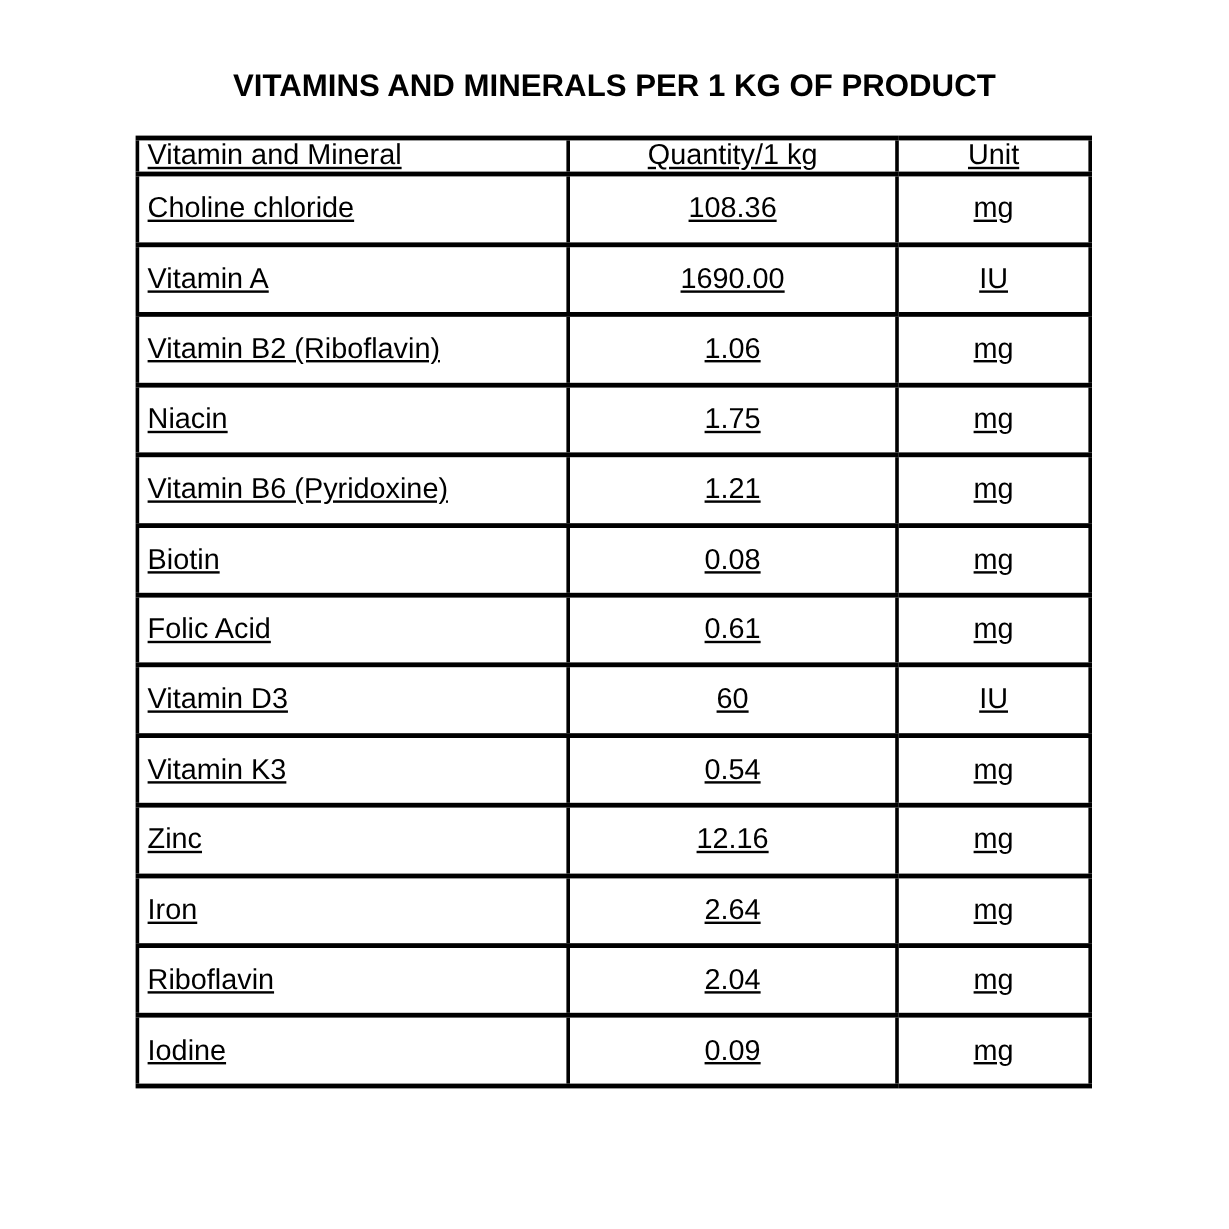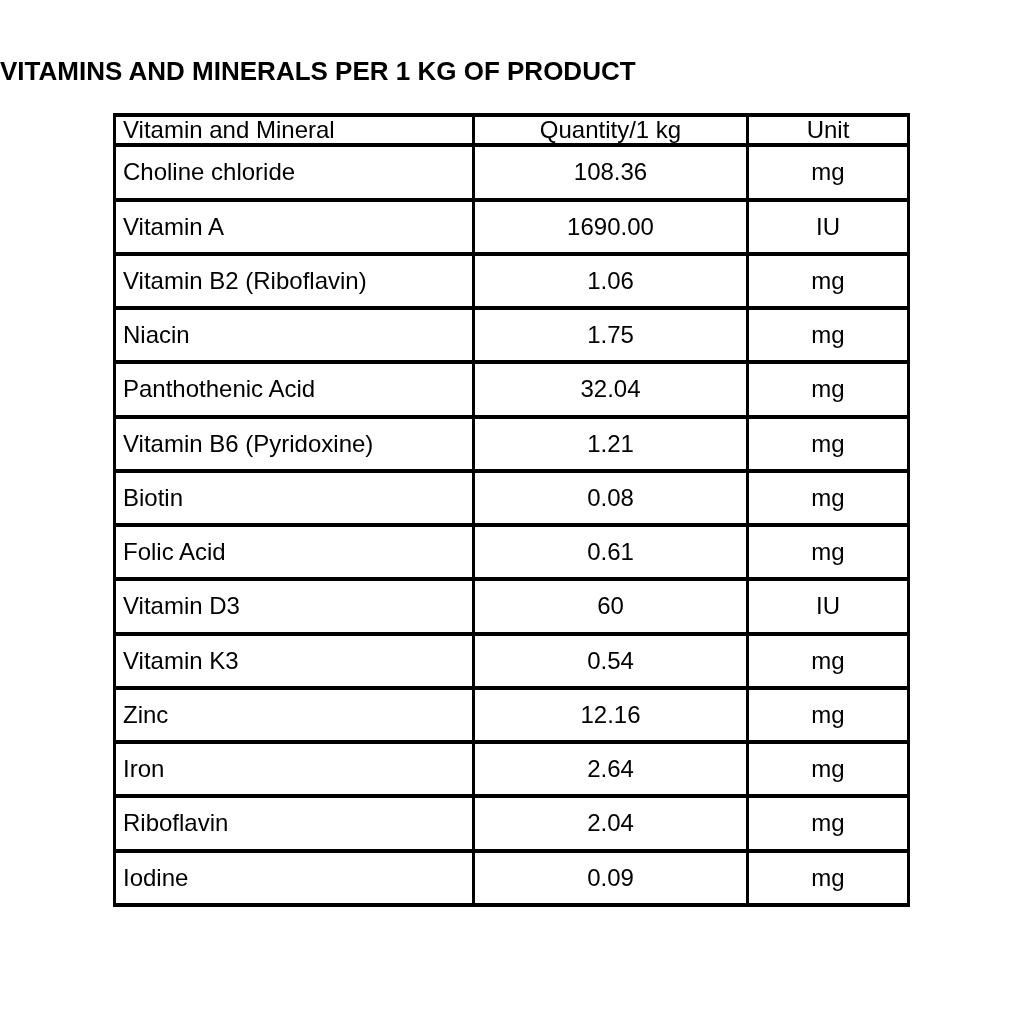--- a/index.html
+++ b/index.html
@@ -18,20 +18,21 @@
     position: absolute;
     inset: 0;
     background: #ffffff;
   }
   .title {
     position: absolute;
     top: 56px;
     left: 0;
     width: 100%;
     margin: 0;
+    text-align: center;
     font-size: 26px;
     font-weight: bold;
     letter-spacing: 0px;
     color: #000000;
   }
   table.vm-table {
     position: absolute;
     left: 113px;
     top: 113px;
     width: 794px;
@@ -48,20 +49,21 @@
     border-top: 4px solid #000000;
     border-bottom: 4px solid #000000;
     padding: 0;
     font-size: 24px;
     font-weight: normal;
     line-height: 1.1;
     text-align: center;
     vertical-align: middle;
     white-space: nowrap;
     overflow: hidden;
+    text-decoration: underline;
   }
   .vm-table th:first-child, .vm-table td:first-child {
     text-align: left;
     padding-left: 7px;
   }
 </style>
 </head>
 <body>
 
 <div class="page">
@@ -92,25 +94,20 @@
           <td>IU</td>
         </tr>
         <tr>
           <td>Vitamin B2 (Riboflavin)</td>
           <td>1.06</td>
           <td>mg</td>
         </tr>
         <tr>
           <td>Niacin</td>
           <td>1.75</td>
-          <td>mg</td>
-        </tr>
-        <tr>
-          <td>Panthothenic Acid</td>
-          <td>32.04</td>
           <td>mg</td>
         </tr>
         <tr>
           <td>Vitamin B6 (Pyridoxine)</td>
           <td>1.21</td>
           <td>mg</td>
         </tr>
         <tr>
           <td>Biotin</td>
           <td>0.08</td>

